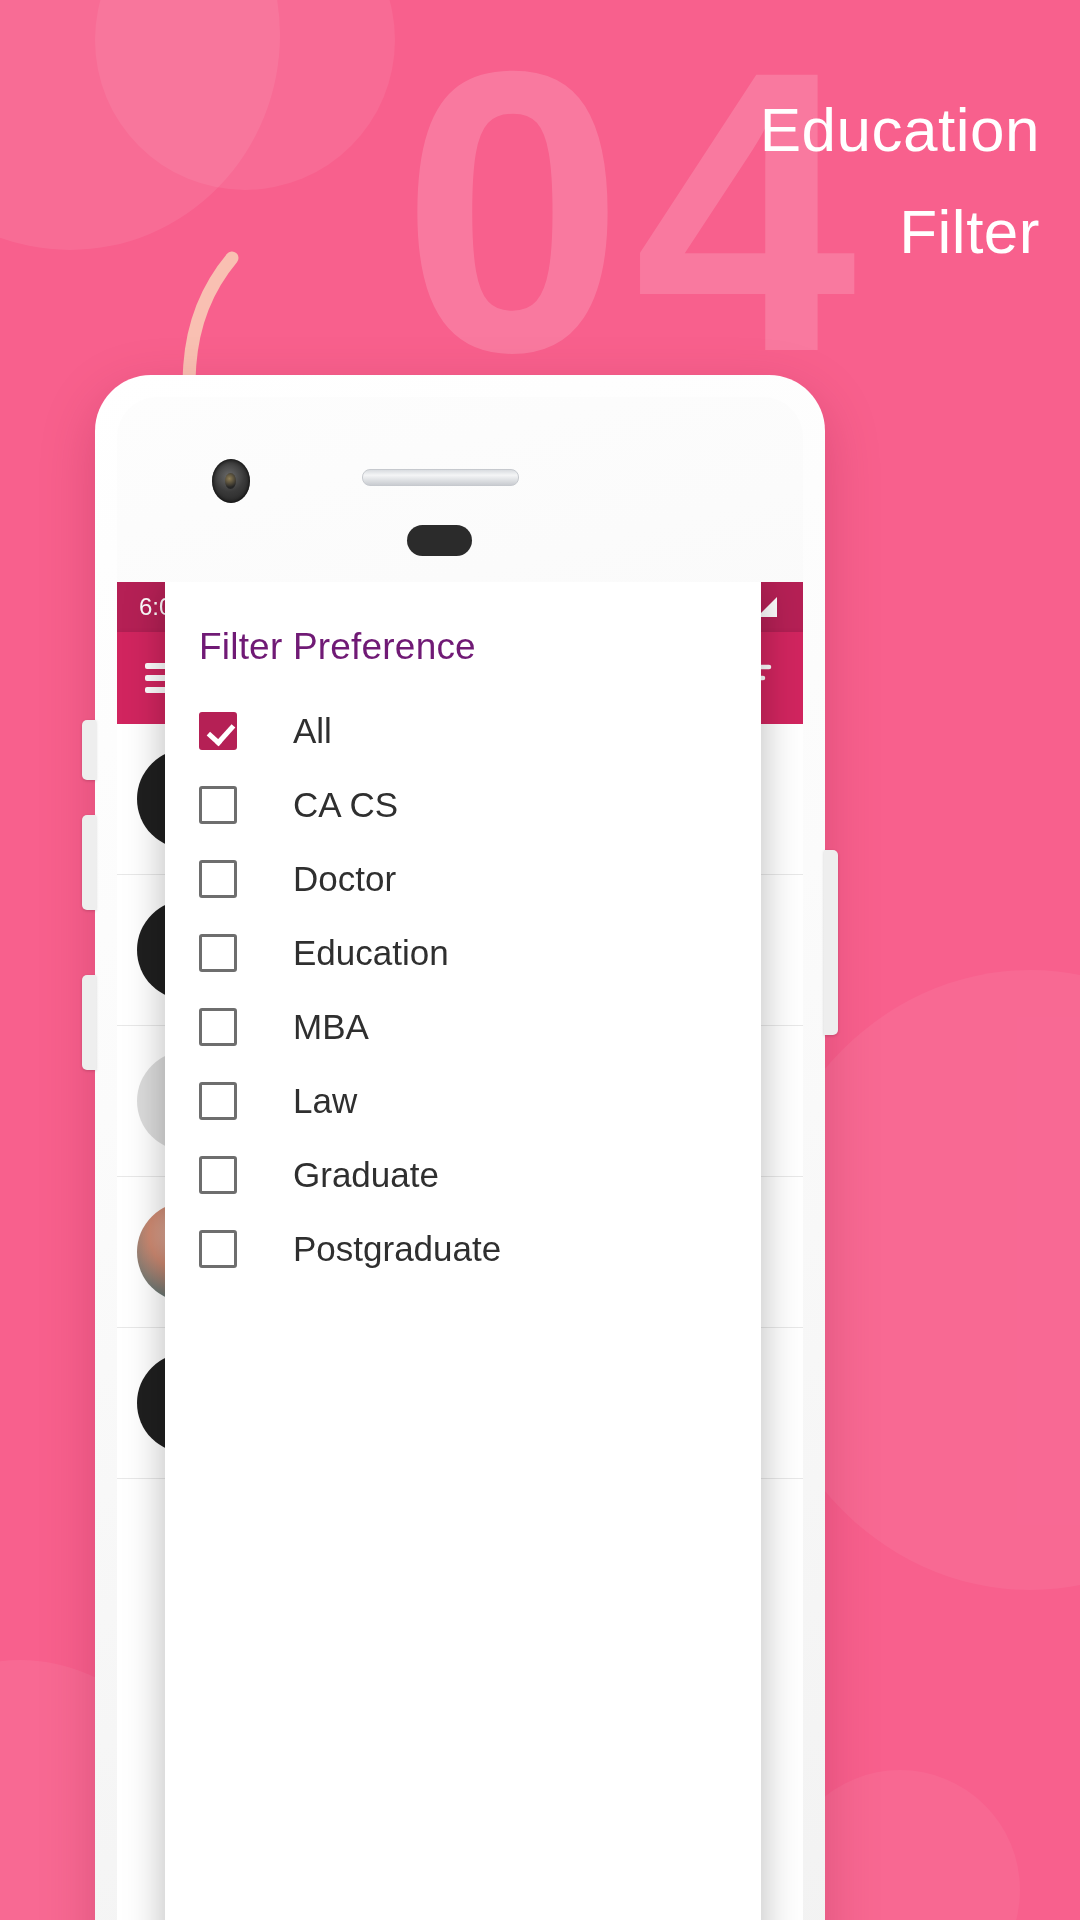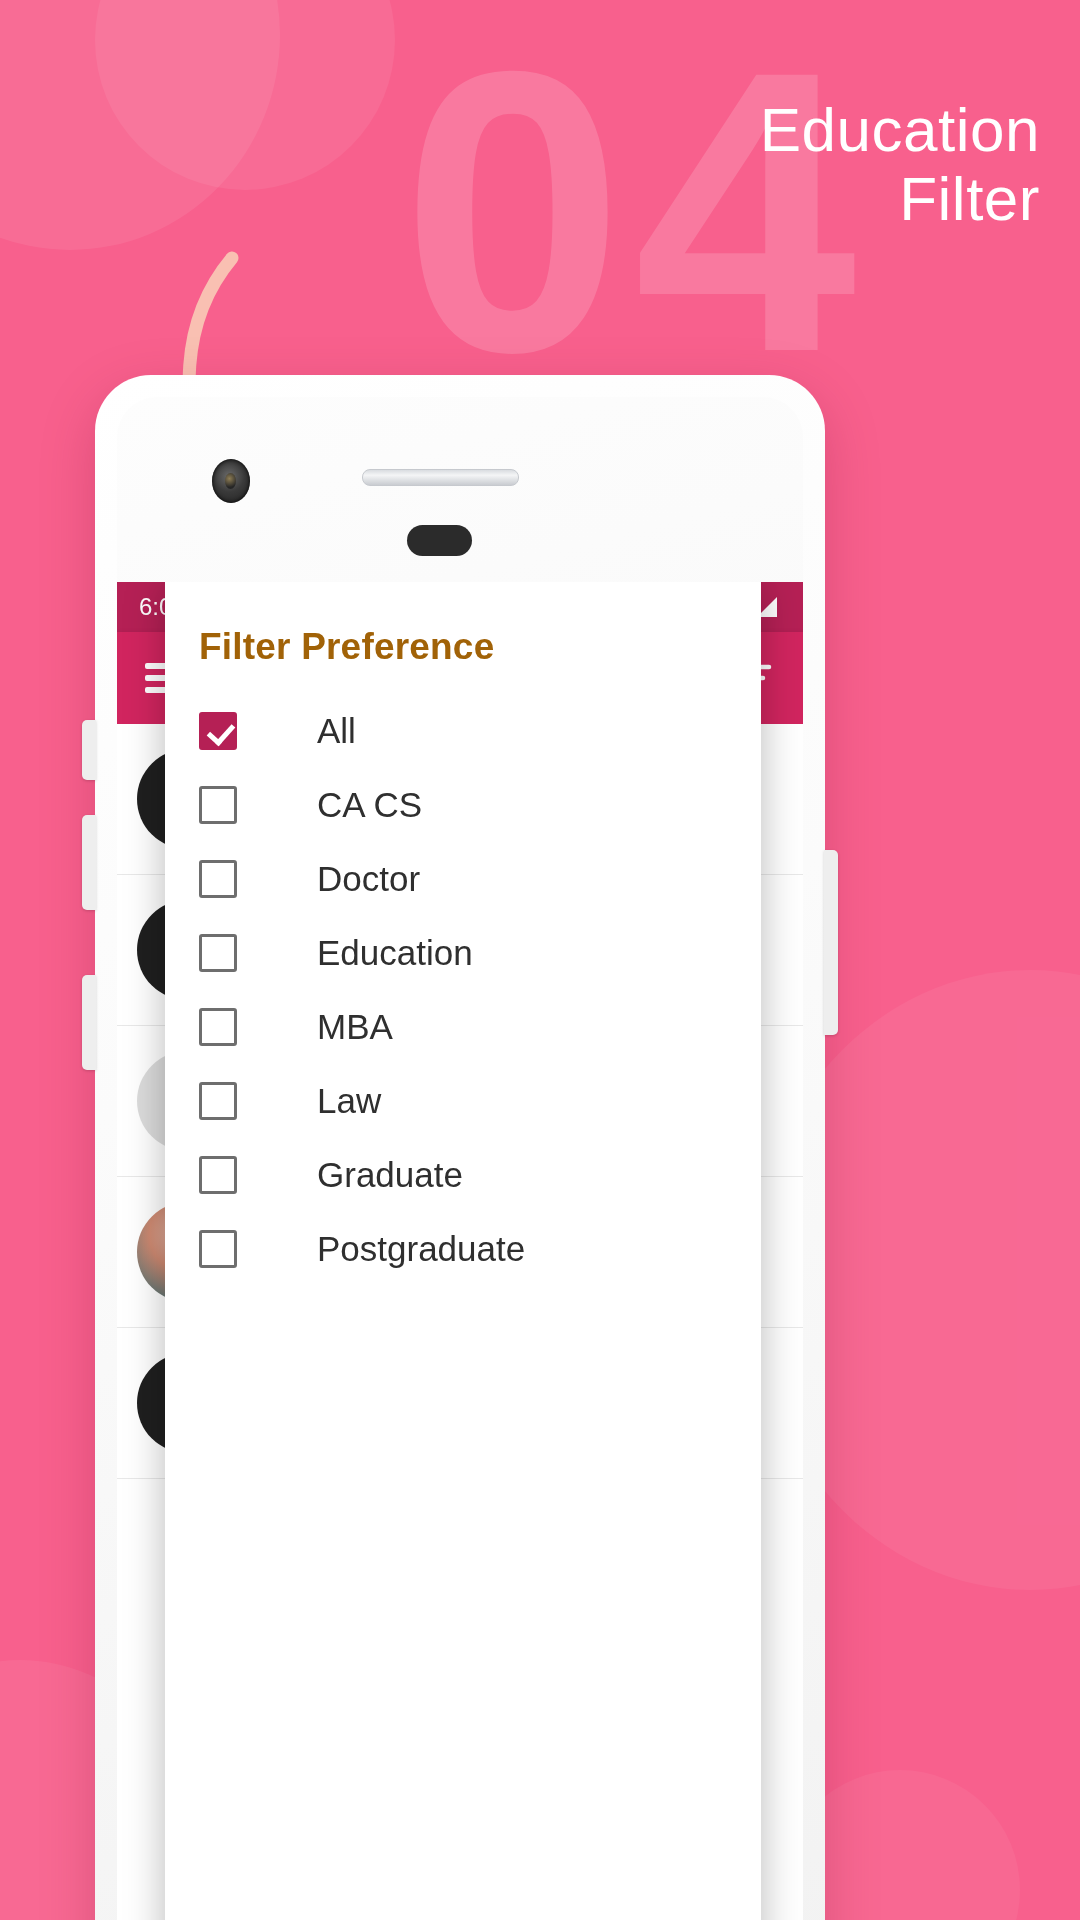--- a/index.html
+++ b/index.html
@@ -32,21 +32,21 @@
   }
 
   
   #title{
     position:absolute;left:0;right:0;top:95px;
     text-align:right;color:#ffffff;
     font-size:62px;line-height:1.12;font-weight:400;
     letter-spacing:.5px;
     padding-left:40px;padding-right:40px;
   }
-  #title .l2{display:block;}
+  #title .l2{display:block;margin-top:33px;}
 
   
   #pointer{position:absolute;left:150px;top:250px;width:200px;height:300px;}
 
   
   #phone{
     position:absolute;left:95px;top:375px;width:730px;height:1600px;
     background:linear-gradient(160deg,#ffffff 0%,#fbfbfb 40%,#f2f2f2 100%);
     border-radius:56px 56px 0 0;
     box-shadow:0 18px 55px rgba(120,10,45,.22);
@@ -122,41 +122,40 @@
   
   #dialog{
     position:absolute;left:48px;right:42px;top:-8px;bottom:-40px;
     background:#ffffff;border-radius:4px;
     box-shadow:0 10px 40px rgba(0,0,0,.28);
     display:flex;flex-direction:column;
     overflow:hidden;
   }
   #dialog-title{
     padding:52px 0 26px 34px;
-    font-size:37px;color:#a16207;
+    font-size:37px;color:#701a75;
     letter-spacing:.2px;
-    font-weight:bold;
   }
   #dialog-list{flex:1;overflow:hidden;}
   .opt{
     display:flex;align-items:center;
     height:74px;padding:0 34px;
     cursor:pointer;
   }
   .cb{
     width:38px;height:38px;border:3px solid #6e6e6e;border-radius:3px;
     box-sizing:border-box;flex:none;
     position:relative;background:#fff;
   }
   .cb.checked{background:#b52055;border-color:#b52055;}
   .cb.checked:after{
     content:"";position:absolute;left:11px;top:4px;width:11px;height:20px;
     border:solid #fff;border-width:0 5px 5px 0;transform:rotate(42deg);
   }
-  .opt-label{margin-left:80px;font-size:35px;color:#2f2f2f;}
+  .opt-label{margin-left:56px;font-size:35px;color:#2f2f2f;}
 </style>
 </head>
 <body>
 
 <div id="bg">
   <div class="blob blob-a"></div>
   <div class="blob blob-b"></div>
   <div class="blob blob-c"></div>
   <div class="blob blob-d"></div>
   <div class="blob blob-e"></div>

